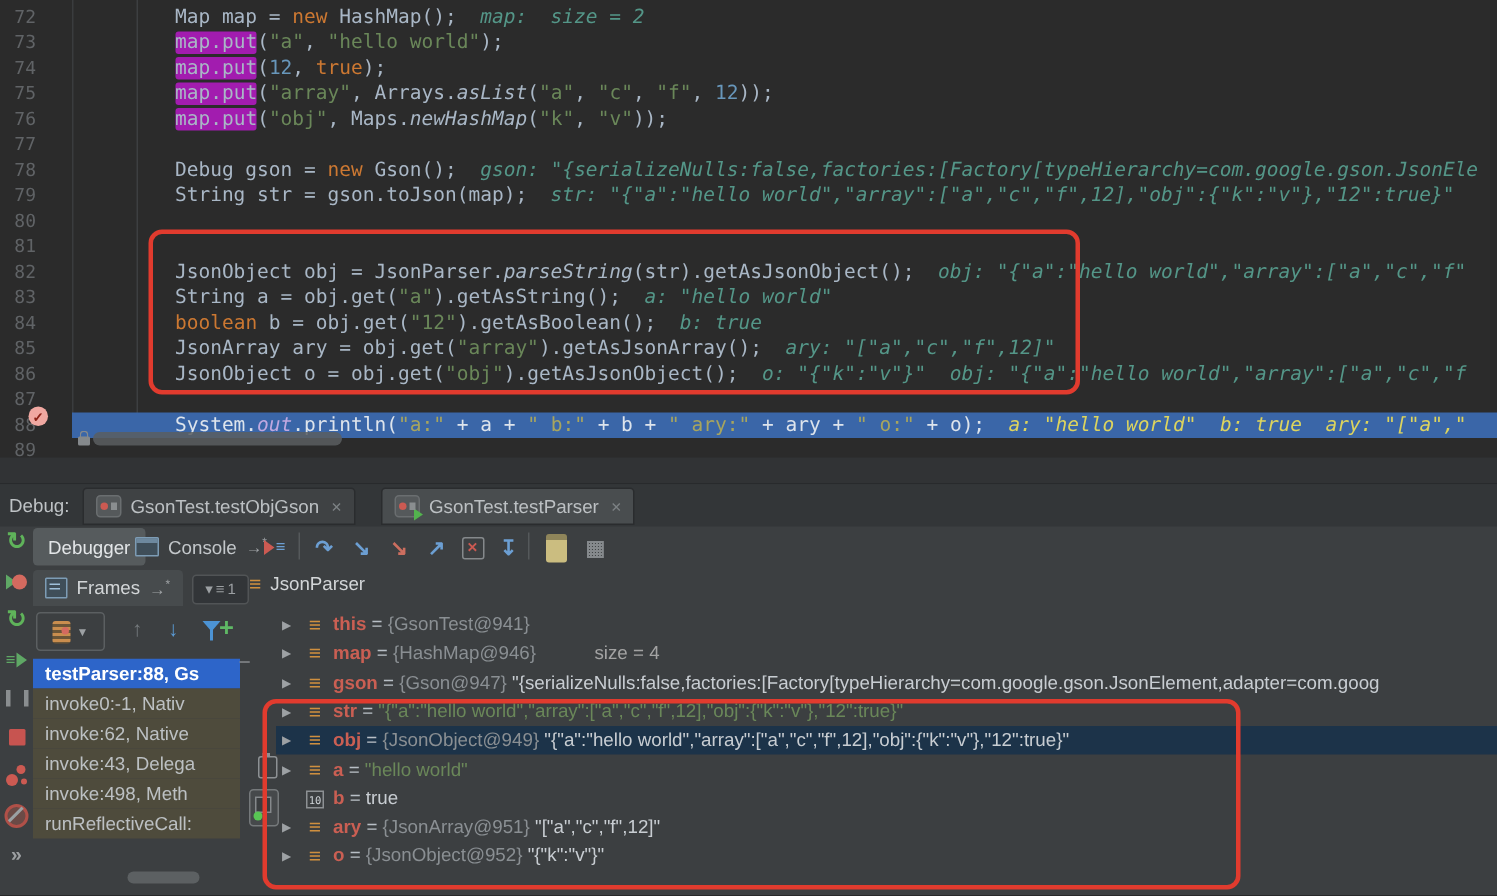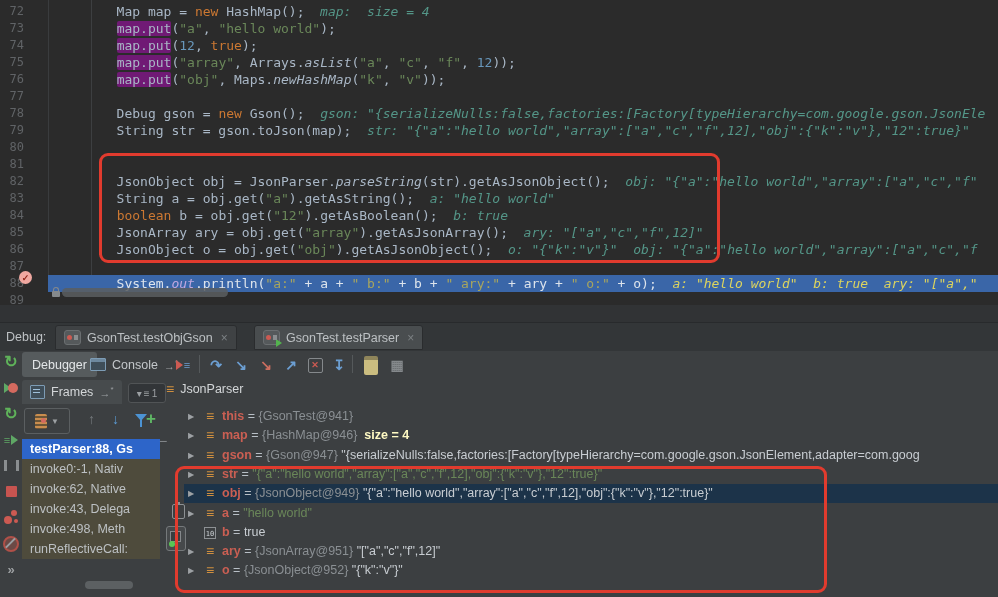--- a/index.html
+++ b/index.html
@@ -13,21 +13,21 @@
   #indent-guide{position:absolute;left:91px;top:0;width:1px;height:288px;background:#3d3f41;}
   .code-line{position:absolute;left:0;width:998px;height:17px;line-height:17px;white-space:pre;}
   .code-line .ln{position:absolute;left:0;top:0;width:24px;text-align:right;color:#606366;
                  font:12px "DejaVu Sans Mono",monospace;line-height:17px;}
   .code-line .code{position:absolute;left:54px;top:0;font-size:13px;line-height:17px;}
   .exec-bg{position:absolute;left:48px;right:0;top:0;height:17px;background:#3a66a8;}
   .code-line .code{z-index:2;}
   .tok-p{color:#a9b7c6}.tok-k{color:#cc7832}.tok-s{color:#6a8759}.tok-n{color:#6897bb}
   .tok-m{color:#a9b7c6;font-style:italic}.tok-f{color:#9876aa;font-style:italic}
   .tok-h{color:#549688;font-style:italic}.tok-hy{color:#ddd45e;font-style:italic}
-  .tok-u{color:#a9b7c6;background:#701a75;border-radius:2px;}
+  .tok-u{color:#a9b7c6;background:#a21caf;border-radius:2px;}
   .exec .tok-p{color:#dde4ec}.exec .tok-s{color:#a8a55e}.exec .tok-f{color:#c0a8e0}
   #breakpoint{position:absolute;left:19px;top:271px;width:13px;height:13px;border-radius:50%;
               background:#f0a8a1;z-index:3;display:flex;align-items:center;justify-content:center;
               color:#8c2217;font-size:9px;font-weight:bold;}
   #lock{position:absolute;left:52px;top:291px;width:8px;height:6px;background:#85898c;border-radius:1px;z-index:3;}
   #lock::before{content:"";position:absolute;left:1px;top:-4px;width:4px;height:4px;
                 border:1.5px solid #85898c;border-bottom:none;border-radius:3px 3px 0 0;}
   #ed-hscroll{position:absolute;left:62px;top:288px;width:166px;height:9px;border-radius:5px;
               background:#5a5e60;opacity:.85;z-index:4;}
 
@@ -140,32 +140,32 @@
   .vrow .arr{position:absolute;left:4px;top:0;width:12px;color:#9da1a4;font-size:8px;line-height:19px;}
   .vrow .vic{position:absolute;left:18px;top:0;width:16px;text-align:center;line-height:19px;}
   .vrow .vtext{position:absolute;left:38px;top:0;font-family:"Liberation Sans",sans-serif;font-size:12.5px;line-height:19px;}
   .vi-prim{display:inline-block;width:12px;height:12px;margin-top:3px;border:1px solid #8d9194;
            font:7px "DejaVu Sans Mono",monospace;color:#cfd4d8;line-height:12px;text-align:center;box-sizing:border-box;}
   .vt-vn{color:#ca5f53;font-weight:bold;}
   .vt-eq{color:#b8bfc6;}
   .vt-ref{color:#8a8f93;}
   .vt-val{color:#c8cdd2;}
   .vt-vstr{color:#6a8759;}
-  .vt-valb{color:#fef9c3;font-weight:bold;}
+  .vt-valb{color:#a3a3a3;font-weight:normal;padding-left:32px;}
 </style>
 </head>
 <body>
 
 <div id="app">
 
   <div id="editor">
     <div id="gutter-sep"></div>
     <div id="indent-guide"></div>
     <div id="editor-lines">
-        <div class="code-line" style="top: 3px;"><span class="ln">72</span><pre class="code"><span class="tok-p">        Map map = </span><span class="tok-k">new</span><span class="tok-p"> HashMap();</span><span class="tok-h">  map:  size = 4</span></pre></div>
+        <div class="code-line" style="top: 3px;"><span class="ln">72</span><pre class="code"><span class="tok-p">        Map map = </span><span class="tok-k">new</span><span class="tok-p"> HashMap();</span><span class="tok-h">  map:  size = 2</span></pre></div>
         <div class="code-line" style="top: 20px;"><span class="ln">73</span><pre class="code"><span class="tok-p">        </span><span class="tok-u">map.put</span><span class="tok-p">(</span><span class="tok-s">"a"</span><span class="tok-p">, </span><span class="tok-s">"hello world"</span><span class="tok-p">);</span></pre></div>
         <div class="code-line" style="top: 37px;"><span class="ln">74</span><pre class="code"><span class="tok-p">        </span><span class="tok-u">map.put</span><span class="tok-p">(</span><span class="tok-n">12</span><span class="tok-p">, </span><span class="tok-k">true</span><span class="tok-p">);</span></pre></div>
         <div class="code-line" style="top: 54px;"><span class="ln">75</span><pre class="code"><span class="tok-p">        </span><span class="tok-u">map.put</span><span class="tok-p">(</span><span class="tok-s">"array"</span><span class="tok-p">, Arrays.</span><span class="tok-m">asList</span><span class="tok-p">(</span><span class="tok-s">"a"</span><span class="tok-p">, </span><span class="tok-s">"c"</span><span class="tok-p">, </span><span class="tok-s">"f"</span><span class="tok-p">, </span><span class="tok-n">12</span><span class="tok-p">));</span></pre></div>
         <div class="code-line" style="top: 71px;"><span class="ln">76</span><pre class="code"><span class="tok-p">        </span><span class="tok-u">map.put</span><span class="tok-p">(</span><span class="tok-s">"obj"</span><span class="tok-p">, Maps.</span><span class="tok-m">newHashMap</span><span class="tok-p">(</span><span class="tok-s">"k"</span><span class="tok-p">, </span><span class="tok-s">"v"</span><span class="tok-p">));</span></pre></div>
         <div class="code-line" style="top: 88px;"><span class="ln">77</span><pre class="code"></pre></div>
         <div class="code-line" style="top: 105px;"><span class="ln">78</span><pre class="code"><span class="tok-p">        Debug gson = </span><span class="tok-k">new</span><span class="tok-p"> Gson();</span><span class="tok-h">  gson: "{serializeNulls:false,factories:[Factory[typeHierarchy=com.google.gson.JsonEle</span></pre></div>
         <div class="code-line" style="top: 122px;"><span class="ln">79</span><pre class="code"><span class="tok-p">        String str = gson.toJson(map);</span><span class="tok-h">  str: "{"a":"hello world","array":["a","c","f",12],"obj":{"k":"v"},"12":true}"</span></pre></div>
         <div class="code-line" style="top: 139px;"><span class="ln">80</span><pre class="code"></pre></div>
         <div class="code-line" style="top: 156px;"><span class="ln">81</span><pre class="code"></pre></div>
         <div class="code-line" style="top: 173px;"><span class="ln">82</span><pre class="code"><span class="tok-p">        JsonObject obj = JsonParser.</span><span class="tok-m">parseString</span><span class="tok-p">(str).getAsJsonObject();</span><span class="tok-h">  obj: "{"a":"hello world","array":["a","c","f"</span></pre></div>

